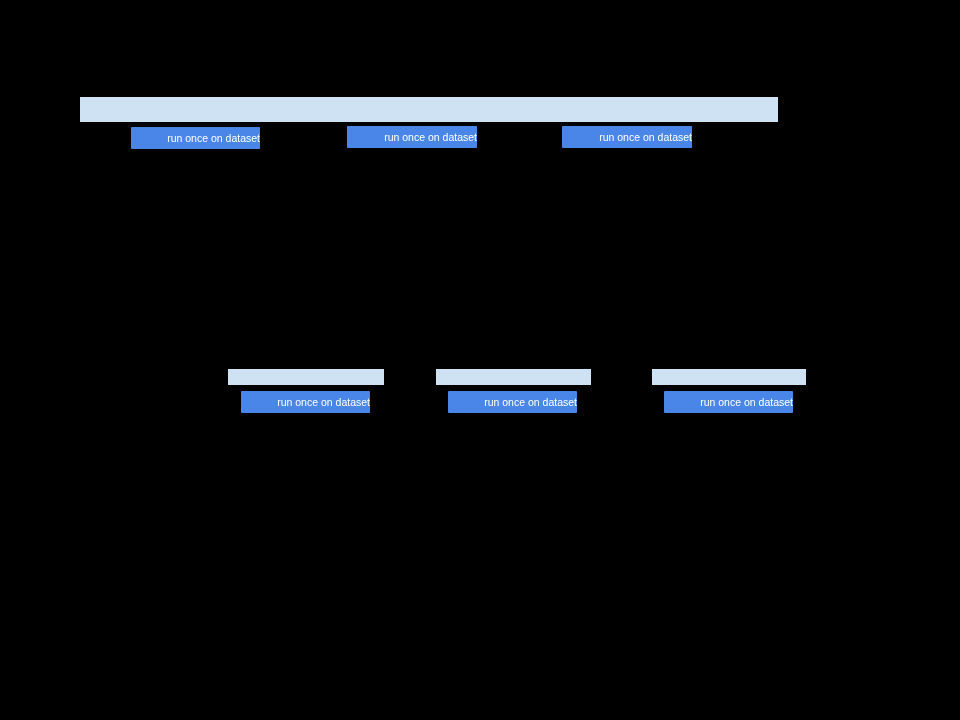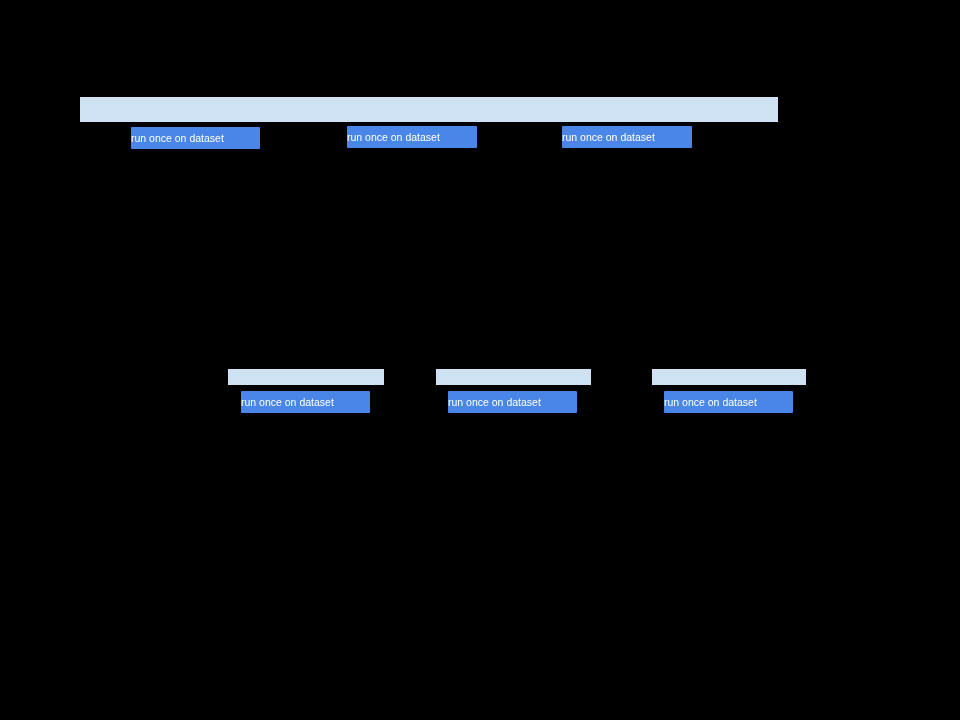--- a/index.html
+++ b/index.html
@@ -26,21 +26,21 @@
   .run-btn {
     position: absolute;
     height: 22px;
     background: var(--button, #4a86e8);
     color: var(--button-text, #ffffff);
     border: none;
     border-radius: 1px;
     font-family: "Liberation Sans", sans-serif;
     font-size: 10.5px;
     line-height: 22px;
-    text-align: left;
+    text-align: right;
     padding: 0;
     display: block;
     cursor: pointer;
   }
   .run-btn.top-1 { left: 131px; top: 127px; width: 129px; }
   .run-btn.top-2 { left: 347px; top: 126px; width: 130px; }
   .run-btn.top-3 { left: 562px; top: 126px; width: 130px; }
   .run-btn.mid-1 { left: 241px; top: 391px; width: 129px; }
   .run-btn.mid-2 { left: 448px; top: 391px; width: 129px; }
   .run-btn.mid-3 { left: 664px; top: 391px; width: 129px; }

